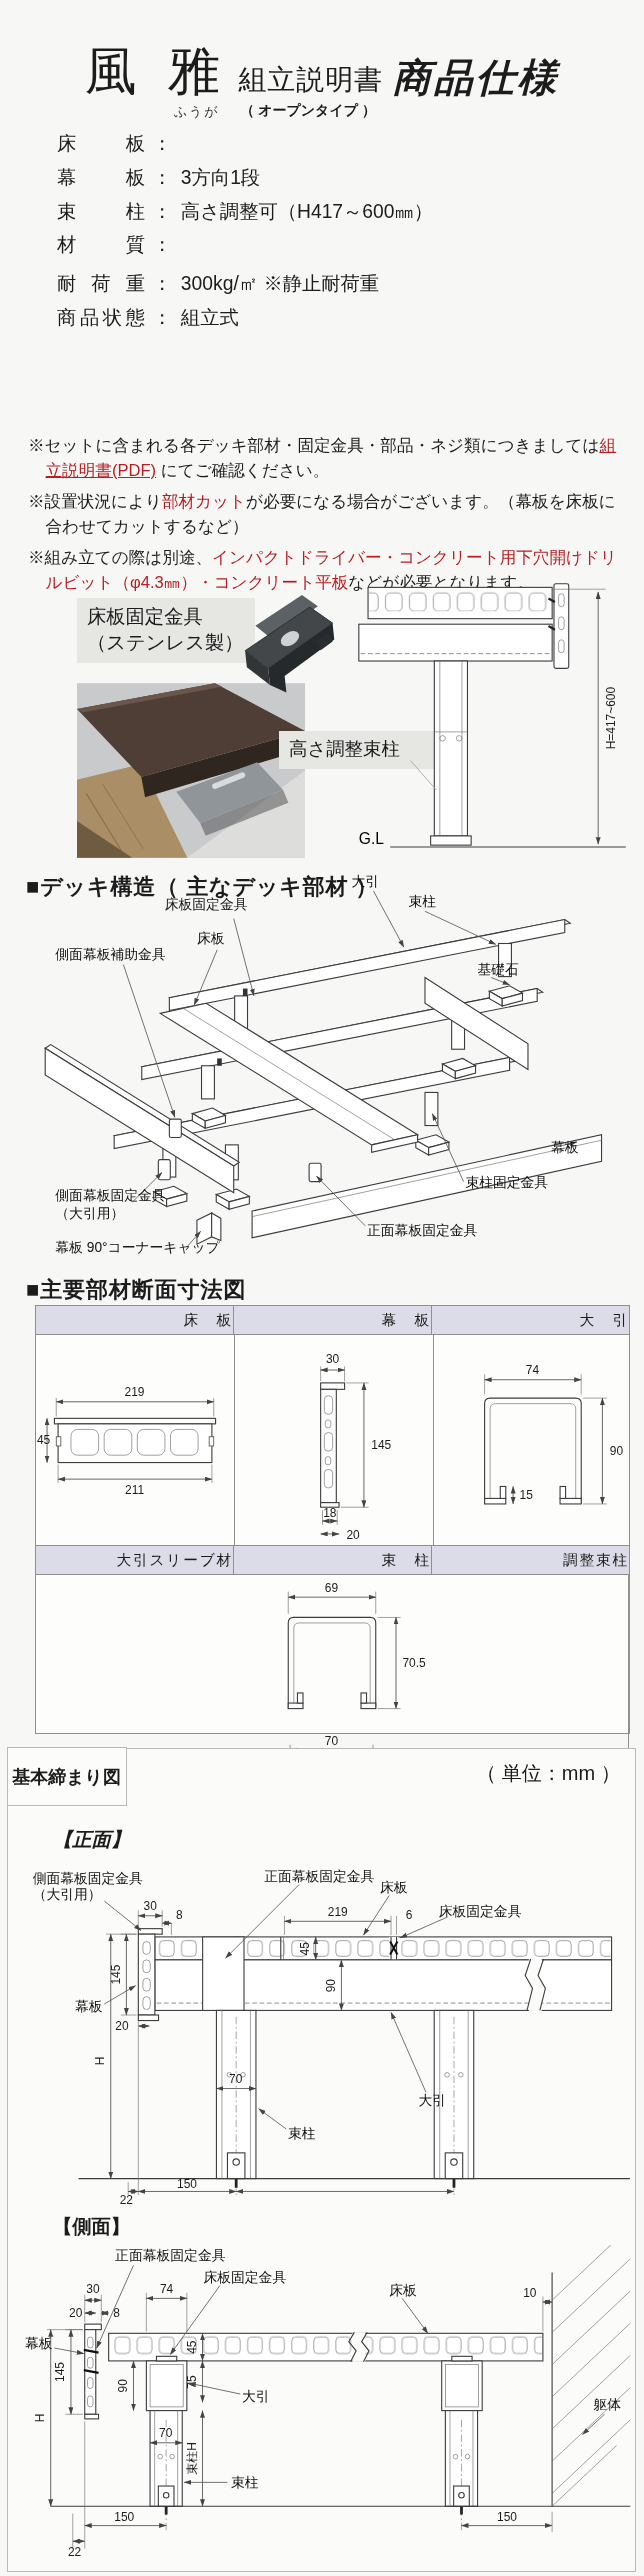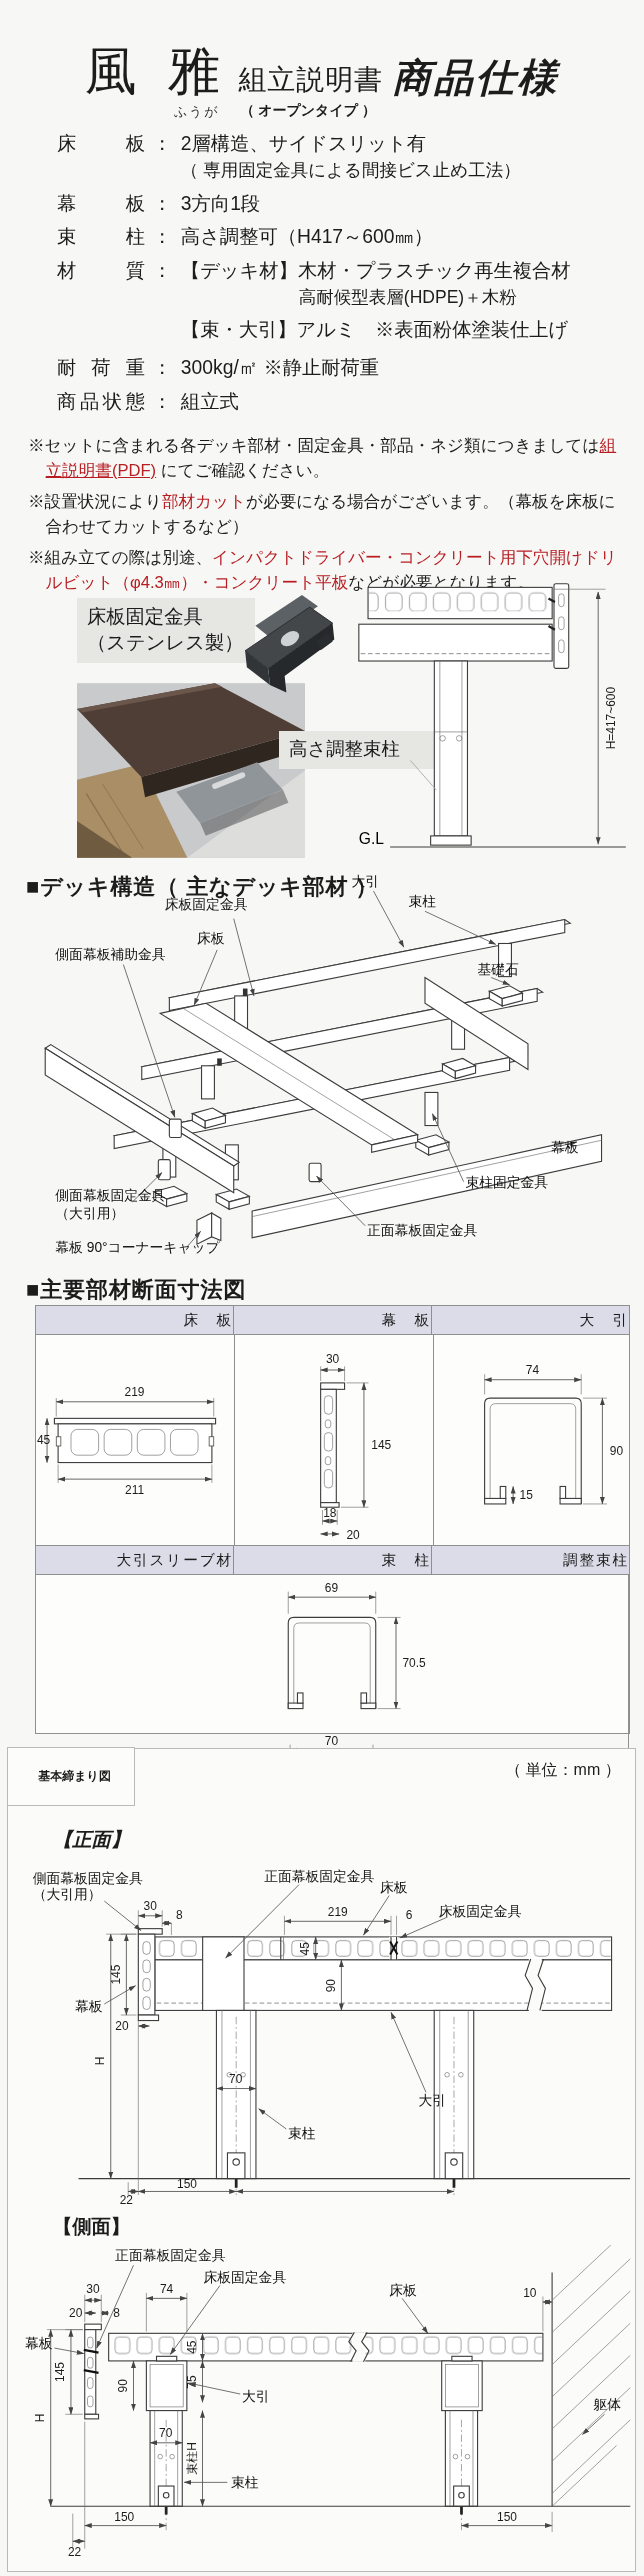--- a/index.html
+++ b/index.html
@@ -36,22 +36,22 @@
   .dimtable{position:absolute;left:35px;top:1305px;width:593px;border:0.9px solid #8f8f8f;background:#fdfdfc;}
   .dimrow-h{display:flex;background:#dbdce8;border-bottom:0.9px solid #8f8f8f;}
   .dimrow-h.mid{border-top:0.9px solid #8f8f8f;}
   .dimcell-h{flex:1;text-align:right;font-size:14.7px;padding:4.6px 0;letter-spacing:1.8px;border-right:0.9px solid #8f8f8f;}
   .dimcell-h:last-child{border-right:none;}
   .dimrow-b{display:flex;}
   .dimcell-b{flex:1;display:flex;justify-content:center;align-items:center;border-right:0.9px solid #8f8f8f;}
   .dimcell-b:last-child{border-right:none;}
   
   .asmbox{position:absolute;left:7.4px;top:1748px;width:627px;height:822px;border:1.8px solid #b9b9b7;background:#fbfbfa;}
-  .asmtitle{position:absolute;left:-1.8px;top:-1.8px;width:118px;height:57px;border:1.8px solid #b9b9b7;background:#fcfcfb;display:flex;align-items:center;justify-content:center;font-size:12px;font-weight:bold;padding-left:8px;}
-  .asmunit{position:absolute;right:14.7px;top:11px;font-size:16px;}
+  .asmtitle{position:absolute;left:-1.8px;top:-1.8px;width:118px;height:57px;border:1.8px solid #b9b9b7;background:#fcfcfb;display:flex;align-items:center;justify-content:center;font-size:18px;font-weight:bold;}
+  .asmunit{position:absolute;right:14.7px;top:11px;font-size:20px;}
   .h3{position:absolute;font-size:19.3px;font-weight:bold;}
   
   svg text{font-family:"Liberation Sans",sans-serif;}
   .ln{stroke:#3c3c3c;stroke-width:1.2;fill:none;}
   .lnf{stroke:#3c3c3c;stroke-width:1.2;fill:#ffffff;}
   .thin{stroke:#6d6d6d;stroke-width:0.7;fill:none;}
   .dim{stroke:#4a4a4a;stroke-width:0.9;fill:none;}
   .ld{stroke:#555;stroke-width:0.9;fill:none;}
   .dt{font-size:13px;fill:#1c1c1c;}
   .lbl{font-size:15px;fill:#111;}
@@ -72,43 +72,34 @@
       <span class="prod">組立説明書</span>
       <span class="opentype">（ オープンタイプ ）</span>
     </span>
     <span class="doct">商品仕様</span>
   </div>
 
   <div class="specs">
     <div class="spec-row">
       <span class="spec-label">床板</span>
       <span class="spec-colon">：</span>
-      <span class="spec-val">
-          <div>2層構造、サイドスリット有</div>
-          <div class="spec-sub">（ 専用固定金具による間接ビス止め工法）</div>
-        </span>
     </div>
     <div class="spec-row">
       <span class="spec-label">幕板</span>
       <span class="spec-colon">：</span>
       <span class="spec-val">3方向1段</span>
     </div>
     <div class="spec-row">
       <span class="spec-label">束柱</span>
       <span class="spec-colon">：</span>
       <span class="spec-val">高さ調整可（H417～600㎜）</span>
     </div>
     <div class="spec-row">
       <span class="spec-label">材質</span>
       <span class="spec-colon">：</span>
-      <span class="spec-val">
-        <div>【デッキ材】木材・プラスチック再生複合材</div>
-        <div class="spec-sub ind2">高耐候型表層(HDPE)＋木粉</div>
-        <div style="margin-top:7.4px;">【束・大引】アルミ　※表面粉体塗装仕上げ</div>
-      </span>
     </div>
     <div class="spec-row" style="margin-top:13px;">
       <span class="spec-label">耐荷重</span>
       <span class="spec-colon">：</span>
       <span class="spec-val">300kg/㎡ ※静止耐荷重</span>
     </div>
     <div class="spec-row">
       <span class="spec-label">商品状態</span>
       <span class="spec-colon">：</span>
       <span class="spec-val">組立式</span>

